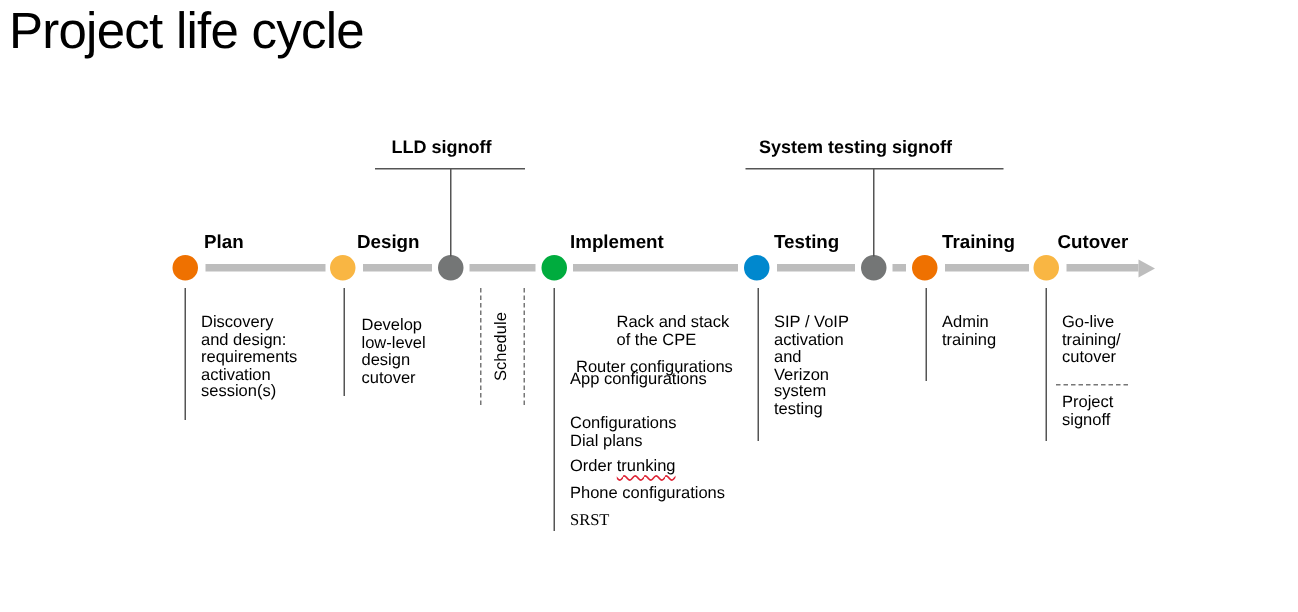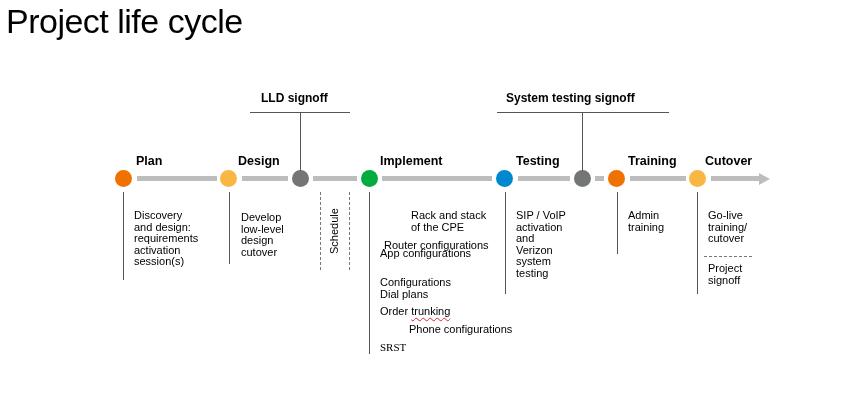--- a/index.html
+++ b/index.html
@@ -92,21 +92,21 @@
 </div>
 <div class="abs impl-item" style="left:356px;top:240px;padding-left:28px;">Router configurations</div>
 <div class="abs impl-item" style="left:380px;top:248px;">App configurations</div>
 <div class="abs impl-item" style="left:380px;top:277px;">
   <div>Configurations</div>
   <div>Dial plans</div>
 </div>
 <div class="abs impl-item" style="left:380px;top:306px;">
   <span id="ot">Order <span class="squiggle">trunking</span></span>
 </div>
-<div class="abs impl-item" style="left:380px;top:324px;margin-left:29px;">Phone configurations</div>
+<div class="abs impl-item" style="left:380px;top:324px;">Phone configurations</div>
 <div class="abs impl-item" style="left:380px;top:342px;font-family:Liberation Serif, serif;">SRST</div>
 
 <div class="abs desc" style="left:516px;top:210px;">
   <div>SIP / VoIP</div>
   <div>activation</div>
   <div>and</div>
   <div>Verizon</div>
   <div>system</div>
   <div>testing</div>
 </div>

